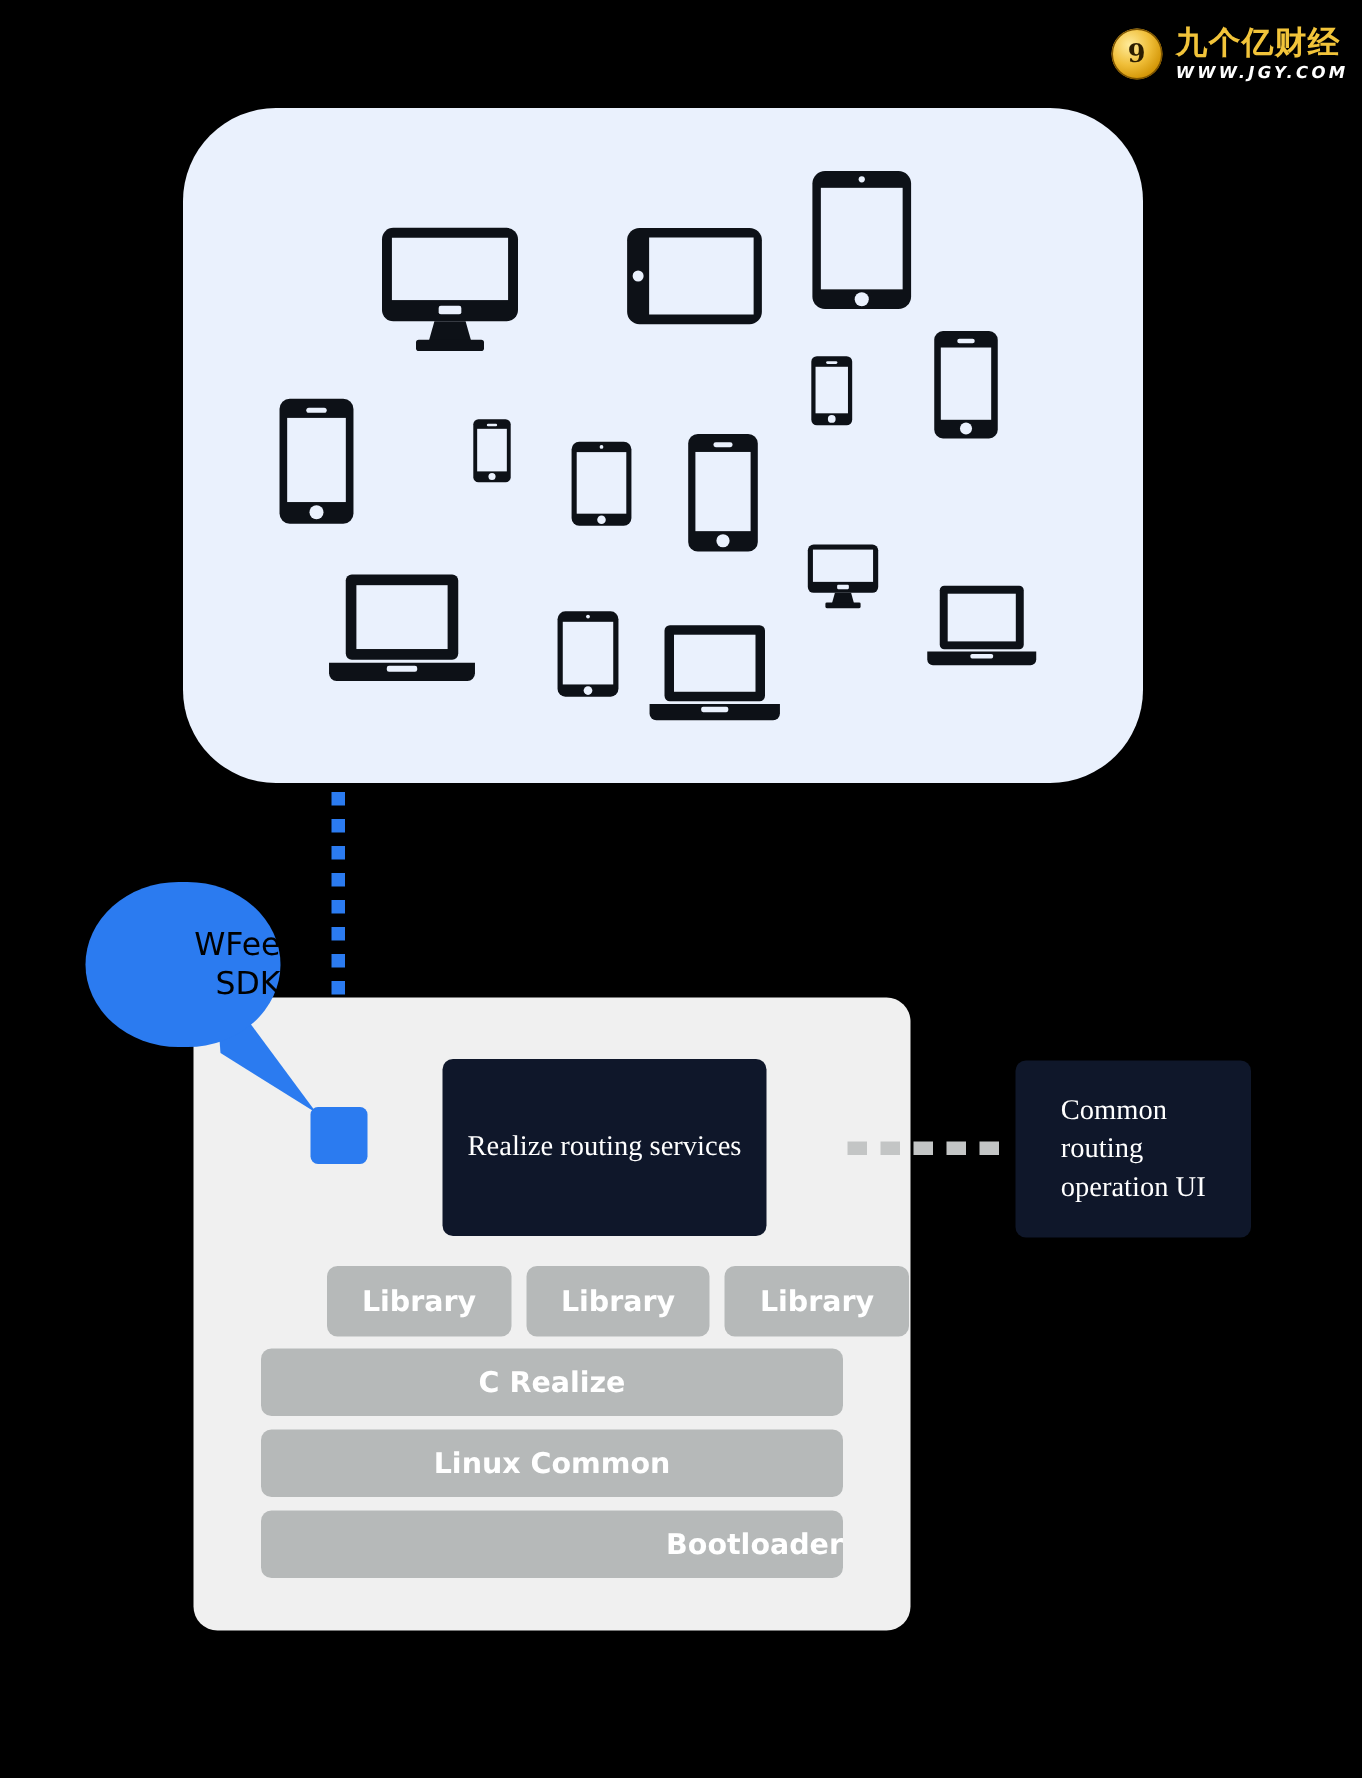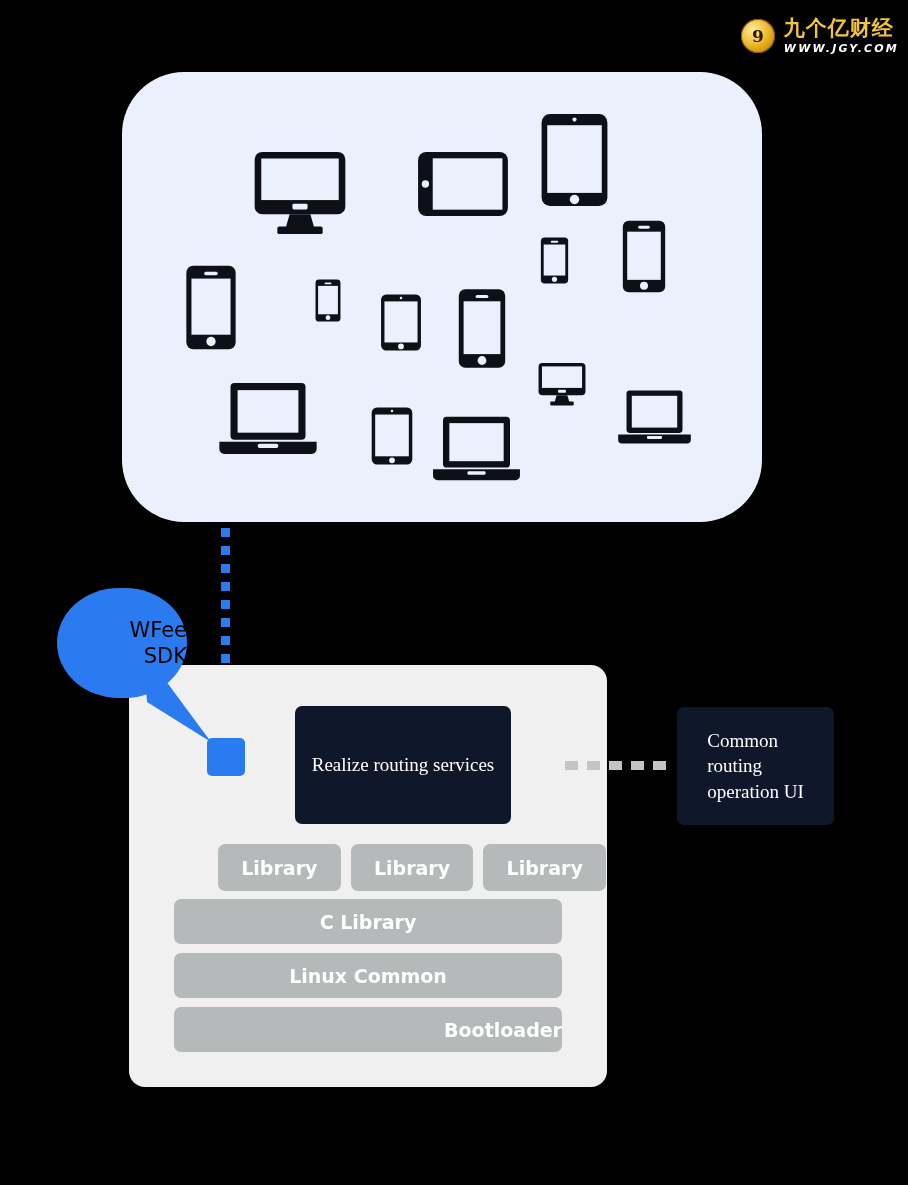--- a/index.html
+++ b/index.html
@@ -427,20 +427,20 @@
   </div>
   <div class="lib-cell">
     <span>Library</span>
   </div>
   <div class="lib-cell">
     <span>Library</span>
   </div>
 </div>
 
 <div class="bar bar-c">
-  <span>C Library</span>
+  <span>C Realize</span>
 </div>
 <div class="bar bar-kernel">
   <span>Linux Common</span>
 </div>
 <div class="bar bar-boot">
   <span>Bootloader</span>
 </div>
 
 </body></html>

